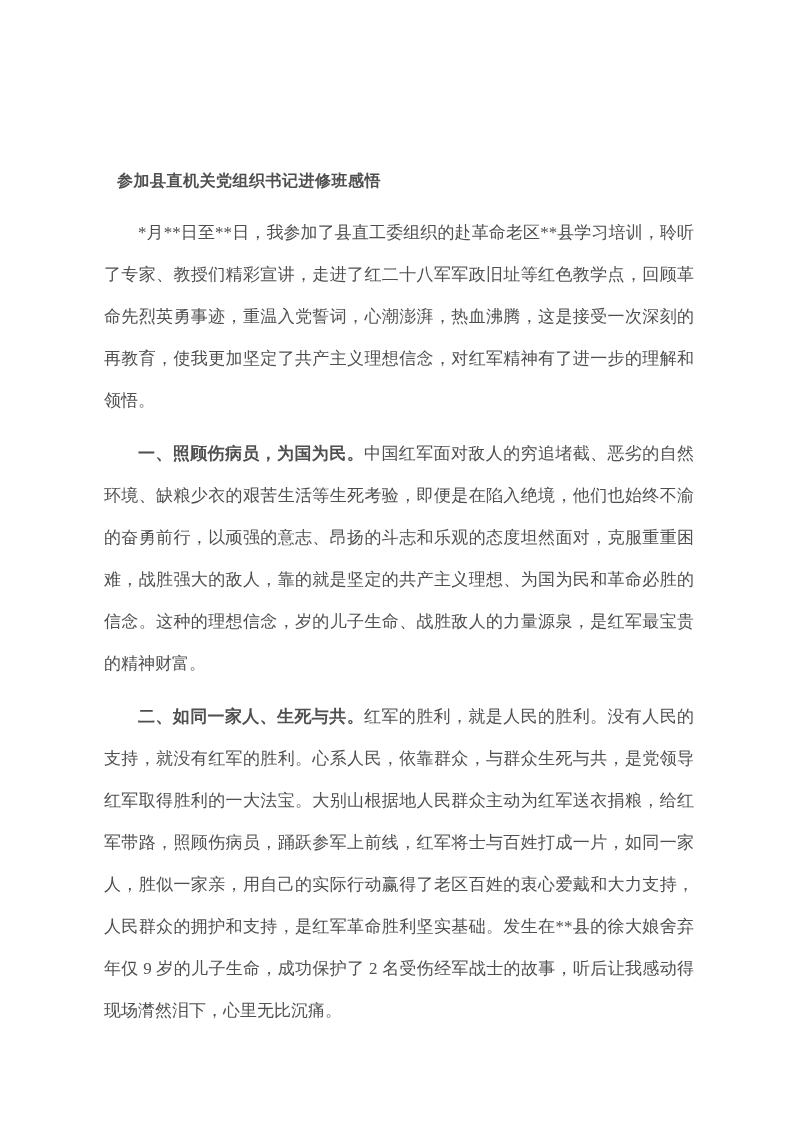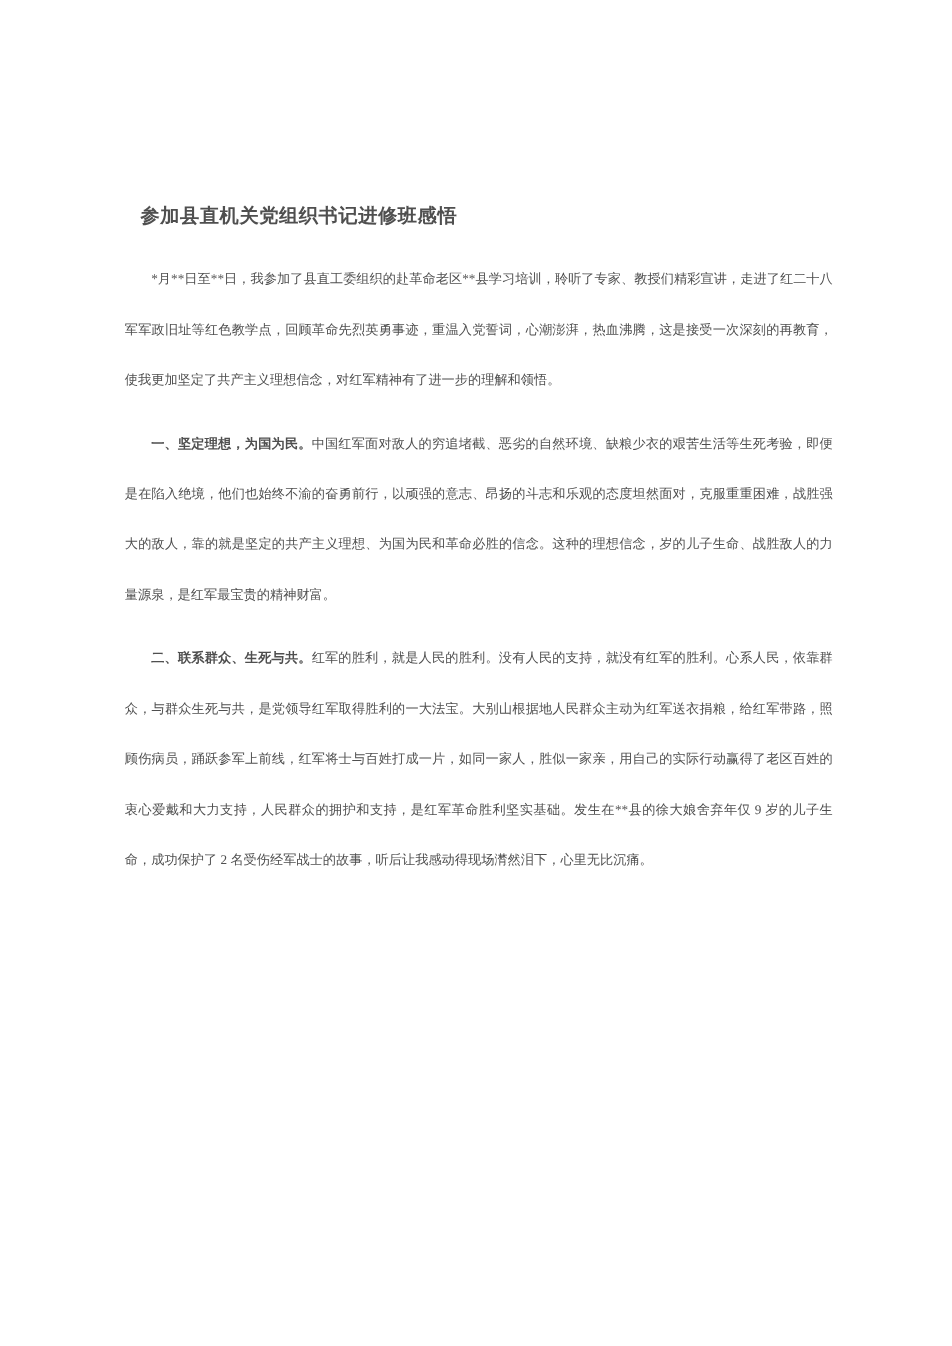--- a/index.html
+++ b/index.html
@@ -22,36 +22,36 @@
   }
   .doc-title {
     font-size: 16px;
     font-weight: bold;
     line-height: 42px;
     padding-left: 13px;
     margin-bottom: 10px;
     letter-spacing: 0.5px;
   }
   .doc-body p {
-    font-size: 11px;
+    font-size: 17px;
     line-height: 42px;
     text-align: justify;
     text-indent: 2em;
     margin-bottom: 11px;
     word-break: break-all;
   }
   .doc-body p .lead {
     font-weight: bold;
   }
 </style>
 </head>
 <body>
 
 <div class="page" style="color: rgb(79, 79, 79); background: rgb(255, 255, 255); border-radius: 24px;">
   <div class="content">
     <div class="doc-title">参加县直机关党组织书记进修班感悟</div>
     <div class="doc-body">
         <p><span>*月**日至**日，我参加了县直工委组织的赴革命老区**县学习培训，聆听了专家、教授们精彩宣讲，走进了红二十八军军政旧址等红色教学点，回顾革命先烈英勇事迹，重温入党誓词，心潮澎湃，热血沸腾，这是接受一次深刻的再教育，使我更加坚定了共产主义理想信念，对红军精神有了进一步的理解和领悟。</span></p>
-        <p><span class="lead">一、坚定理想，为国为民。</span><span>中国红军面对敌人的穷追堵截、恶劣的自然环境、缺粮少衣的艰苦生活等生死考验，即便是在陷入绝境，他们也始终不渝的奋勇前行，以顽强的意志、昂扬的斗志和乐观的态度坦然面对，克服重重困难，战胜强大的敌人，靠的就是坚定的共产主义理想、为国为民和革命必胜的信念。这种的理想信念，岁的儿子生命、战胜敌人的力量源泉，是红军最宝贵的精神财富。</span></p>
-        <p><span class="lead">二、联系群众、生死与共。</span><span>红军的胜利，就是人民的胜利。没有人民的支持，就没有红军的胜利。心系人民，依靠群众，与群众生死与共，是党领导红军取得胜利的一大法宝。大别山根据地人民群众主动为红军送衣捐粮，给红军带路，照顾伤病员，踊跃参军上前线，红军将士与百姓打成一片，如同一家人，胜似一家亲，用自己的实际行动赢得了老区百姓的衷心爱戴和大力支持，人民群众的拥护和支持，是红军革命胜利坚实基础。发生在**县的徐大娘舍弃年仅 9 岁的儿子生命，成功保护了 2 名受伤经军战士的故事，听后让我感动得现场潸然泪下，心里无比沉痛。</span></p>
+        <p><span class="lead">一、照顾伤病员，为国为民。</span><span>中国红军面对敌人的穷追堵截、恶劣的自然环境、缺粮少衣的艰苦生活等生死考验，即便是在陷入绝境，他们也始终不渝的奋勇前行，以顽强的意志、昂扬的斗志和乐观的态度坦然面对，克服重重困难，战胜强大的敌人，靠的就是坚定的共产主义理想、为国为民和革命必胜的信念。这种的理想信念，岁的儿子生命、战胜敌人的力量源泉，是红军最宝贵的精神财富。</span></p>
+        <p><span class="lead">二、如同一家人、生死与共。</span><span>红军的胜利，就是人民的胜利。没有人民的支持，就没有红军的胜利。心系人民，依靠群众，与群众生死与共，是党领导红军取得胜利的一大法宝。大别山根据地人民群众主动为红军送衣捐粮，给红军带路，照顾伤病员，踊跃参军上前线，红军将士与百姓打成一片，如同一家人，胜似一家亲，用自己的实际行动赢得了老区百姓的衷心爱戴和大力支持，人民群众的拥护和支持，是红军革命胜利坚实基础。发生在**县的徐大娘舍弃年仅 9 岁的儿子生命，成功保护了 2 名受伤经军战士的故事，听后让我感动得现场潸然泪下，心里无比沉痛。</span></p>
       </div>
   </div>
 </div>
 
 </body></html>

